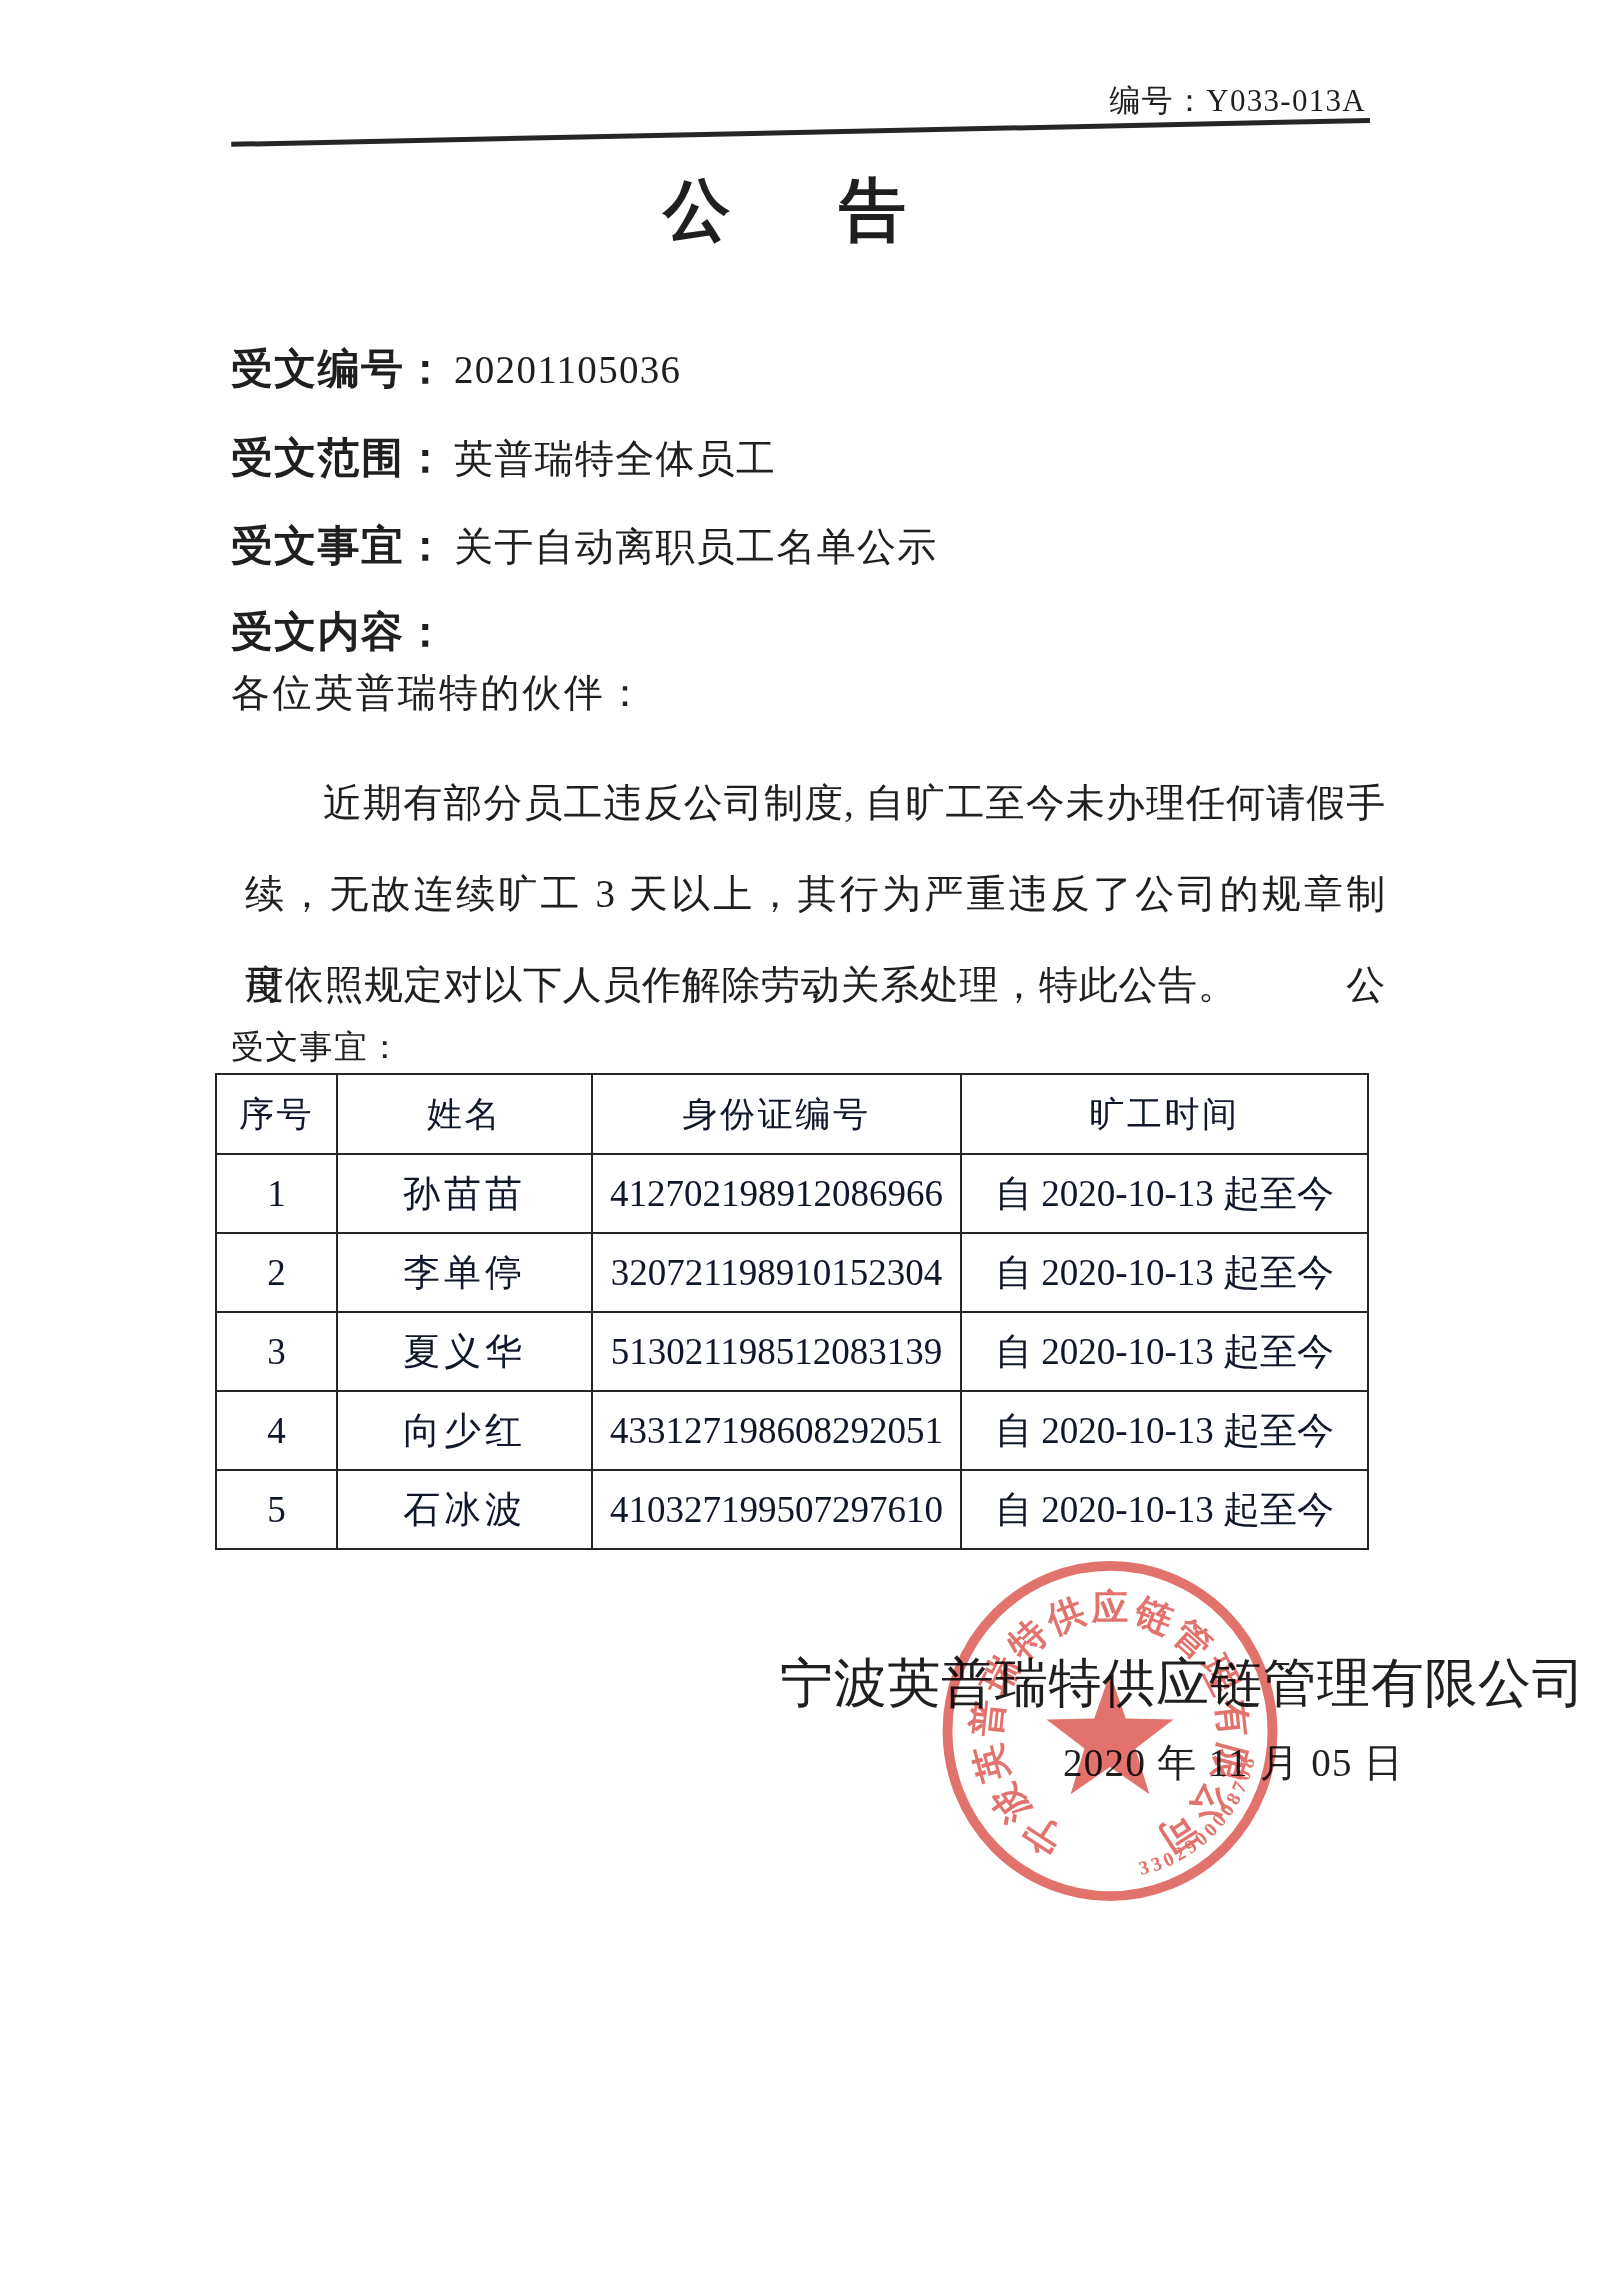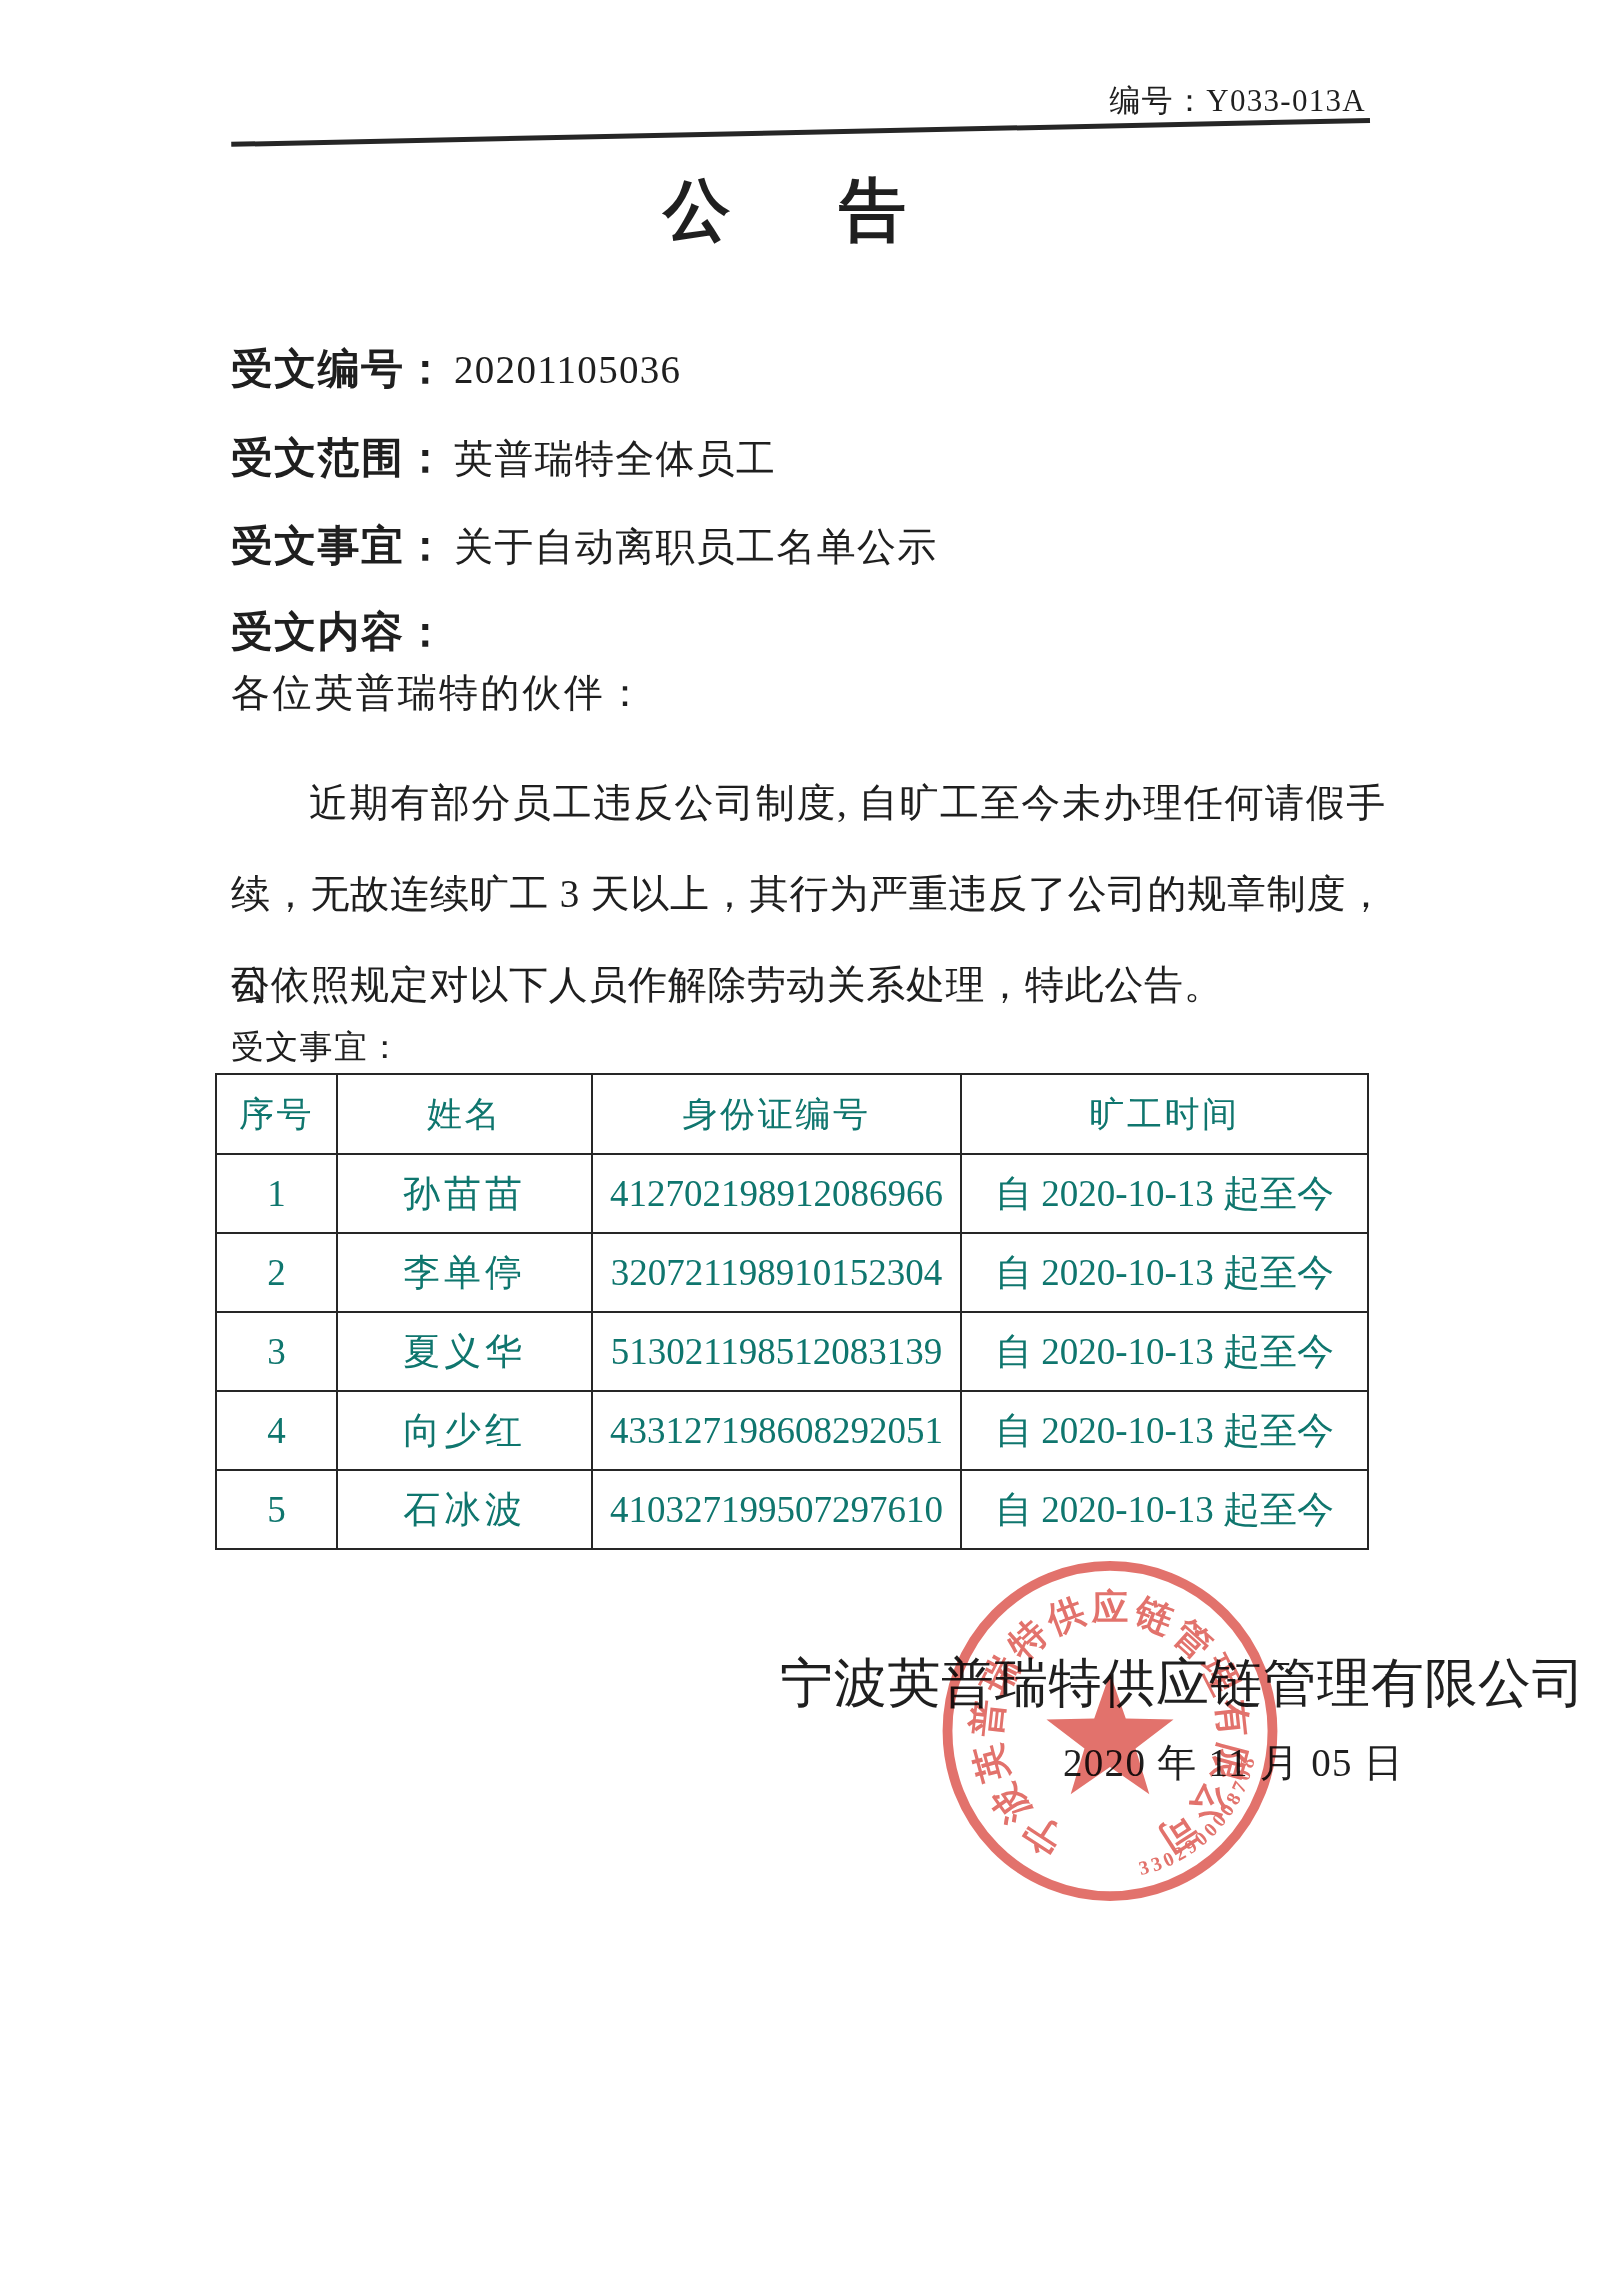--- a/index.html
+++ b/index.html
@@ -35,32 +35,32 @@
   .f-label{font-weight:bold;font-size:42px;letter-spacing:1.3px;}
   .f-value{margin-left:6.5px;letter-spacing:1.3px;text-align:center;}
   .salutation{
     position:absolute;left:231px;top:666px;
     font-size:39px;letter-spacing:2.6px;white-space:nowrap;
   }
   .paragraph{
     position:absolute;left:231px;top:757px;width:1155px;
     font-size:39px;line-height:91px;letter-spacing:0.7px;
   }
-  .para-line{height:91px;}
+  .para-line{height:91px;margin-left:14px;}
   .para-line.stretch{text-align:justify;text-align-last:justify;}
   .para-line.indent{text-indent:2em;}
   .list-intro{
     position:absolute;left:231px;top:1025px;
     font-size:33px;letter-spacing:1.3px;
   }
   
   .emp-table{
     position:absolute;left:215px;top:1073px;width:1151px;
     border-collapse:collapse;table-layout:fixed;
-    font-size:37px;color:#0f766e;
+    font-size:37px;color:#0f172a;
   }
   .emp-table th,.emp-table td{
     border:2.6px solid #262626;
     text-align:center;vertical-align:middle;
     padding:0;overflow:hidden;white-space:nowrap;
     font-weight:normal;
   }
   .emp-table thead tr{height:80px;}
   .emp-table tbody tr{height:79px;}
   .emp-table th{font-size:35px;letter-spacing:2.6px;}

